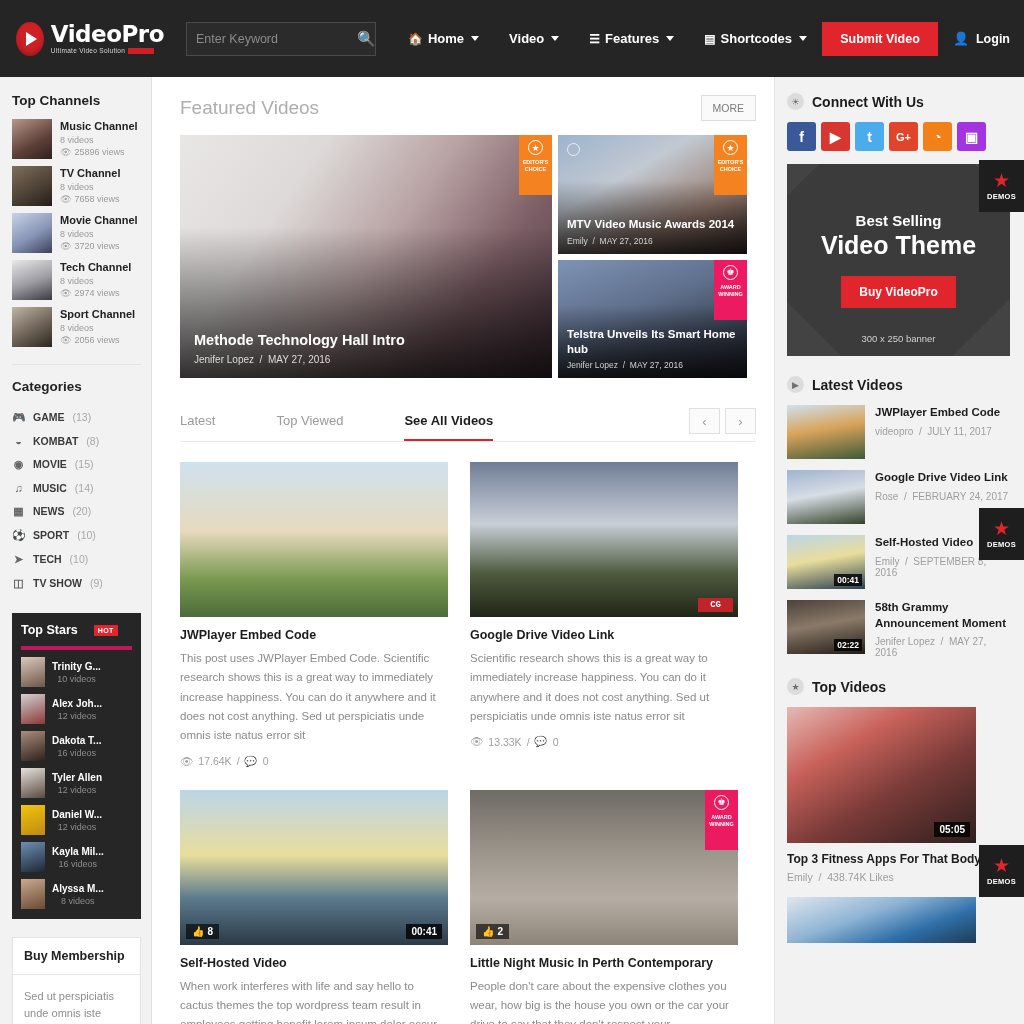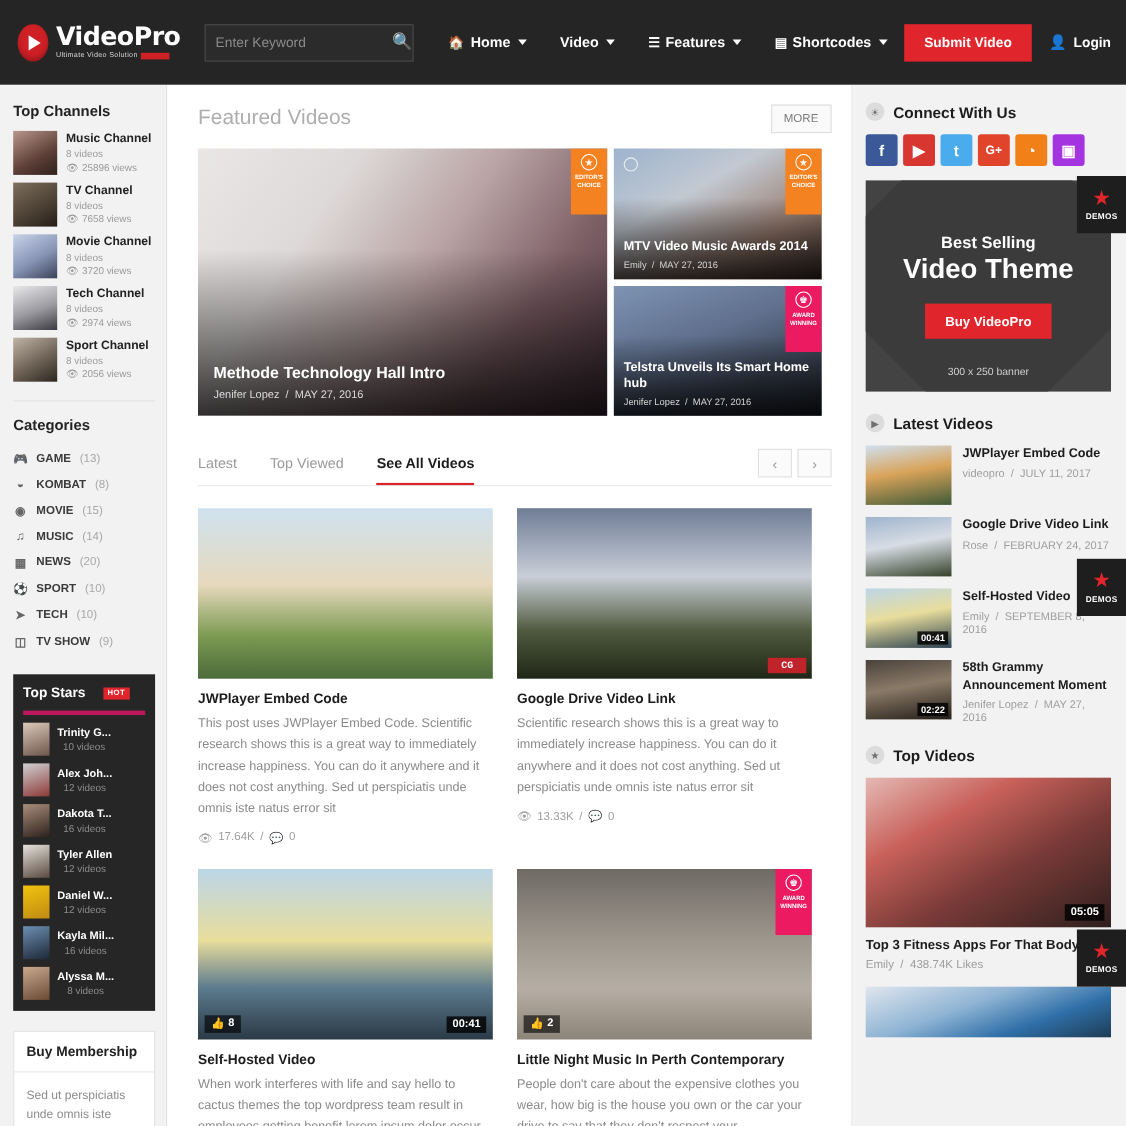--- a/index.html
+++ b/index.html
@@ -161,21 +161,21 @@
     width: 15px; height: 15px; border-radius: 50%; border: 1.3px solid #fff;
     color: #fff; font-size: 9px; display: flex; align-items: center; justify-content: center;
   }
   .rb-lbl { color: #fff; font-size: 5.5px; font-weight: bold; text-align: center; line-height: 1.35; margin-top: 4px; }
   .play-circ {
     position: absolute; top: 8px; left: 9px; width: 13px; height: 13px;
     border: 1.5px solid rgba(255,255,255,.75); border-radius: 50%;
   }
 
   
-  .tabs-row { display: flex; align-items: flex-end; margin-top: 30px; border-bottom: 1px solid #e8e8e8; padding-bottom: 0; }
+  .tabs-row { display: flex; align-items: flex-end; margin-top: 30px; border-bottom: 1px solid #e8e8e8; padding-bottom: 0; gap: 31px; }
   .tab {
     font-size: 13px; color: #9a9a9a; padding: 0 0 11px 0; margin-right: 30px; cursor: pointer;
     border-bottom: 2.5px solid transparent;
   }
   .tab.active { color: #1c1c1c; font-weight: bold; border-bottom-color: #d9252a; }
   .arrows { margin-left: auto; display: flex; gap: 5px; padding-bottom: 7px; }
   .arr {
     width: 31px; height: 26px; border: 1px solid #e0e0e0; background: #fbfbfb;
     display: flex; align-items: center; justify-content: center;
     color: #9a9a9a; font-size: 13px; cursor: pointer;
@@ -238,21 +238,21 @@
   }
   .b-note { position: absolute; bottom: 12px; color: #d0d0d0; font-size: 9.5px; z-index: 1; }
 
   .r-sec { margin-top: 20px; }
   .lv { display: flex; gap: 10px; margin-bottom: 11px; cursor: pointer; }
   .lv-thumb { width: 78px; height: 54px; flex-shrink: 0; position: relative; background-size: cover; background-position: center; }
   .lv-dur { position: absolute; right: 3px; bottom: 3px; background: rgba(0,0,0,.82); color: #fff; font-size: 8.5px; font-weight: bold; padding: 1px 3px; }
   .lv-title { font-size: 11.5px; font-weight: bold; color: #1c1c1c; line-height: 1.35; }
   .lv-meta { font-size: 10px; color: #9e9e9e; margin-top: 5px; }
 
-  .tv-thumb { width: 223px; height: 136px; position: relative; background-size: cover; background-position: center; cursor: pointer; }
+  .tv-thumb { width: 189px; height: 136px; position: relative; background-size: cover; background-position: center; cursor: pointer; }
   .tv-title { font-size: 12px; font-weight: bold; color: #1c1c1c; margin-top: 9px; }
   .tv-meta { font-size: 10.5px; color: #9e9e9e; margin-top: 5px; }
 
   
   .demos {
     position: absolute; right: 0; width: 45px; height: 52px; background: #1e1e1e;
     display: flex; flex-direction: column; align-items: center; justify-content: center;
     cursor: pointer; z-index: 40;
   }
   .demos .st { color: #e0262c; font-size: 19px; line-height: 1; }

